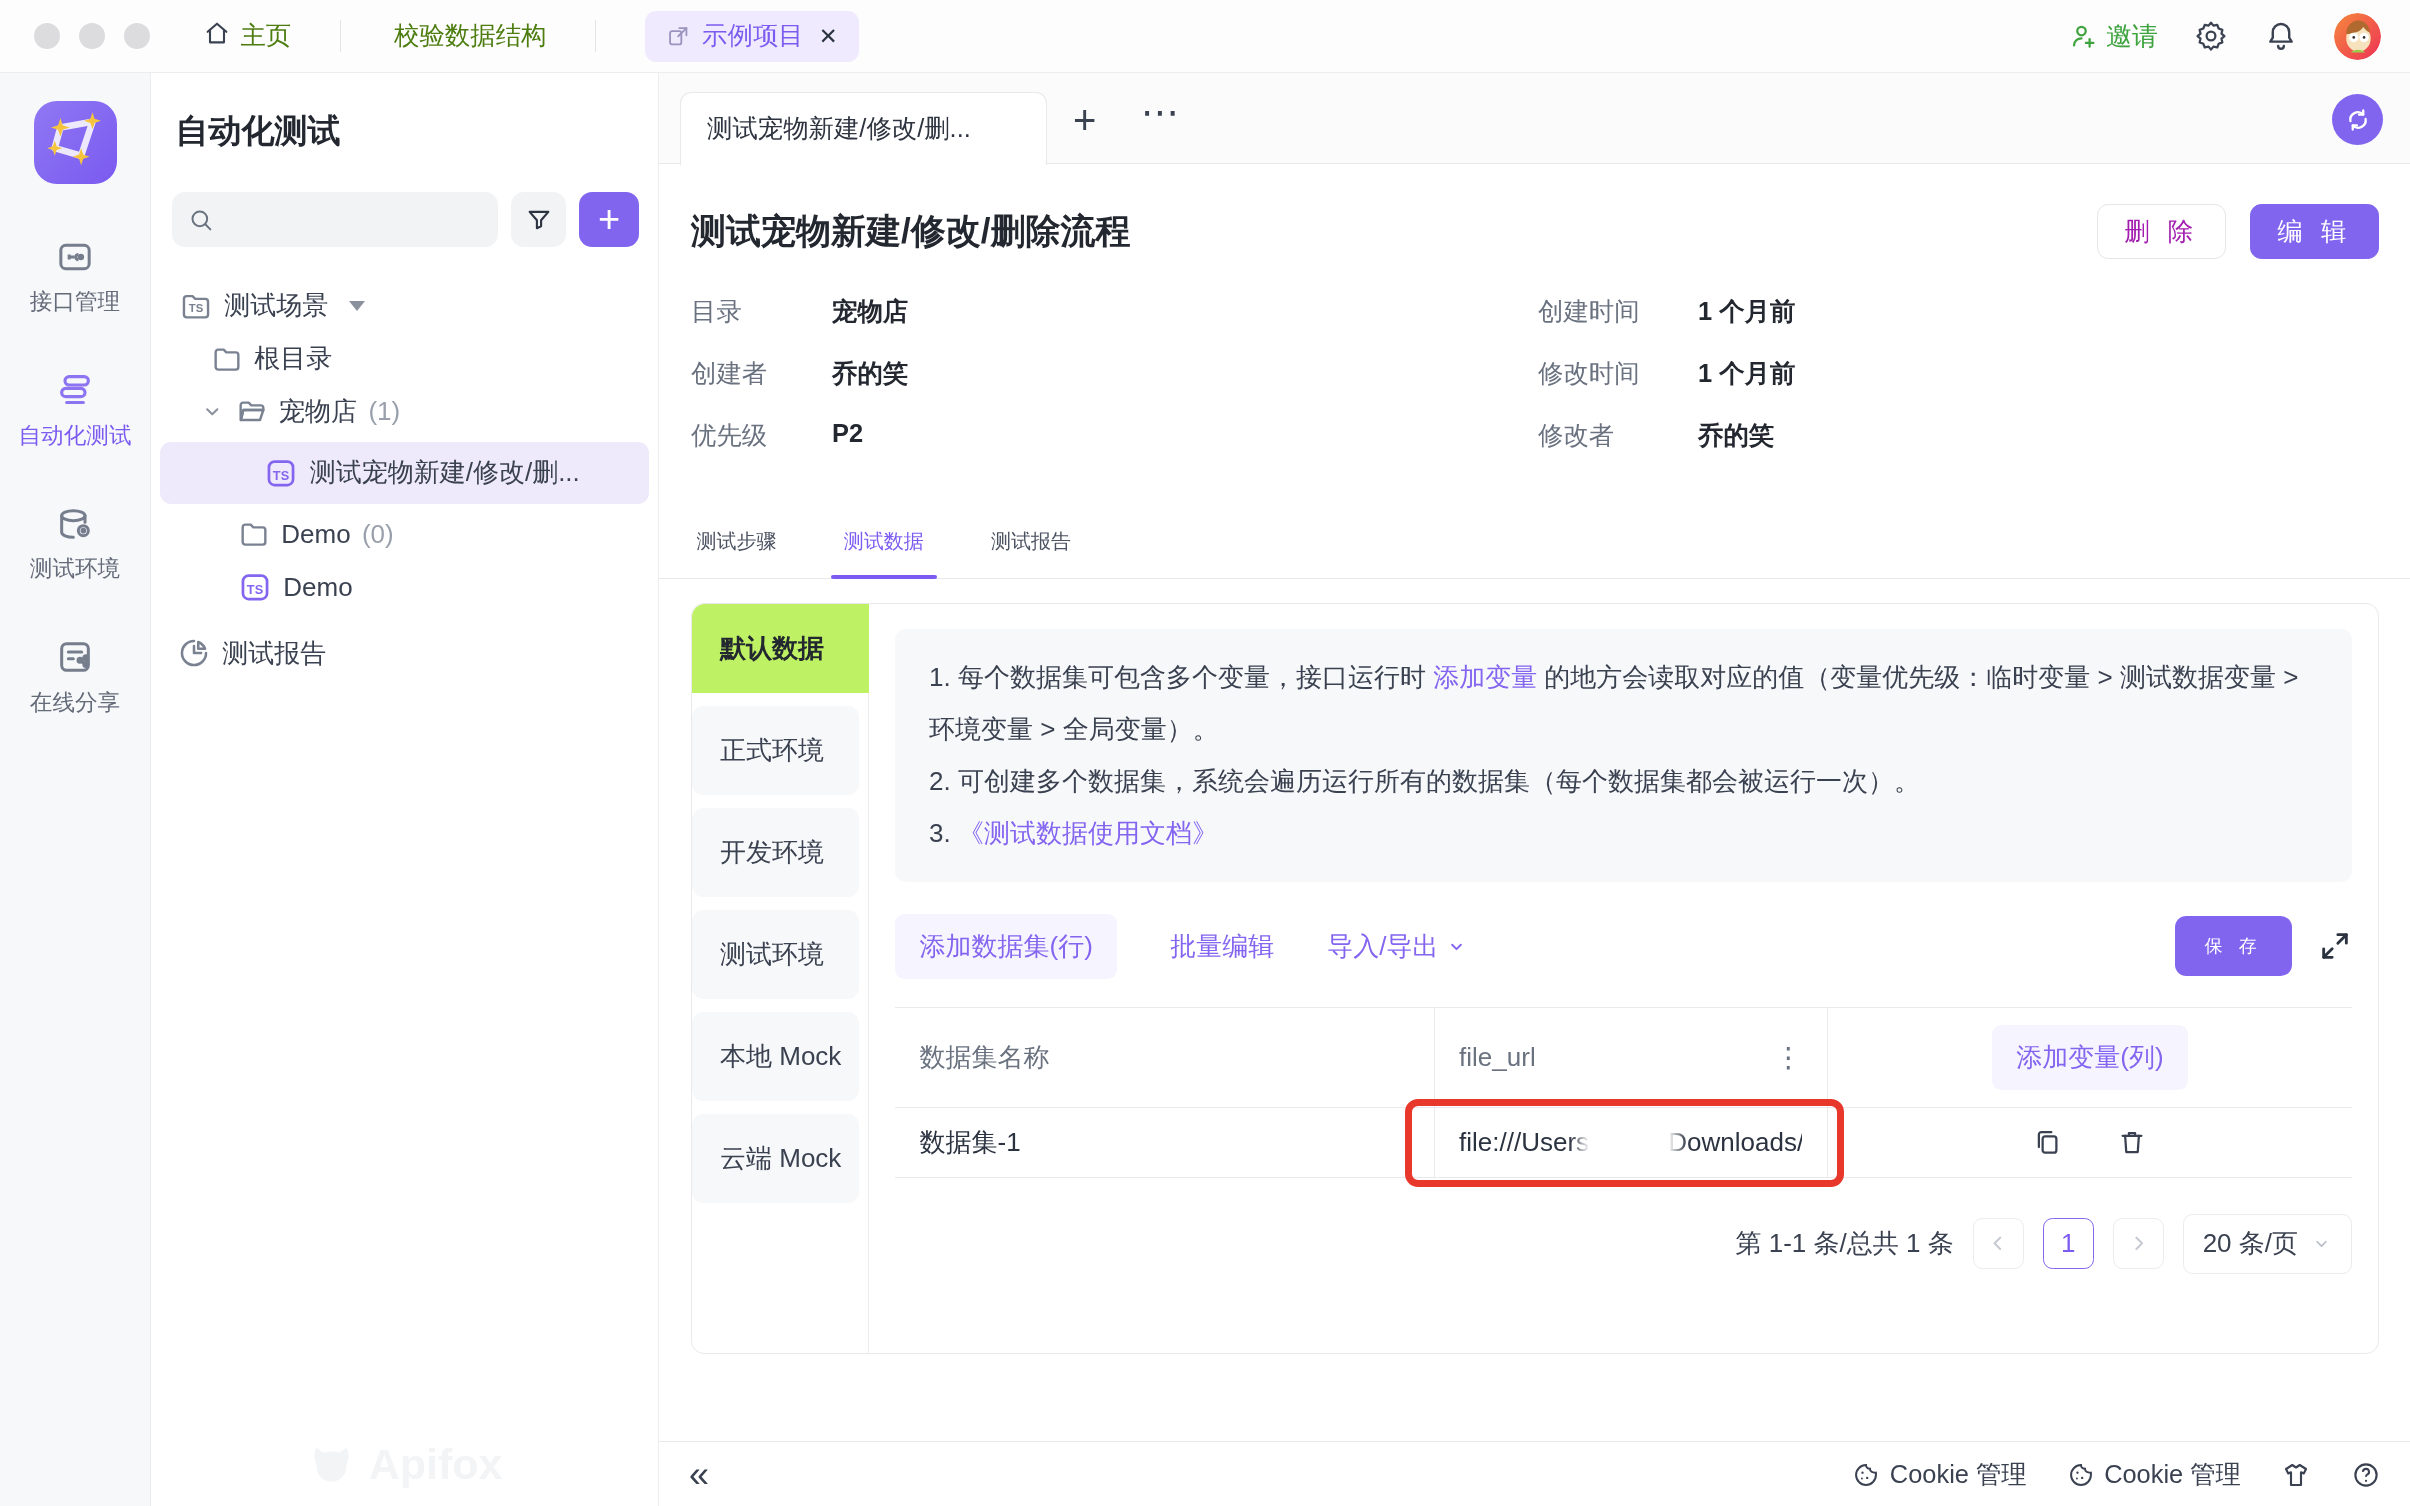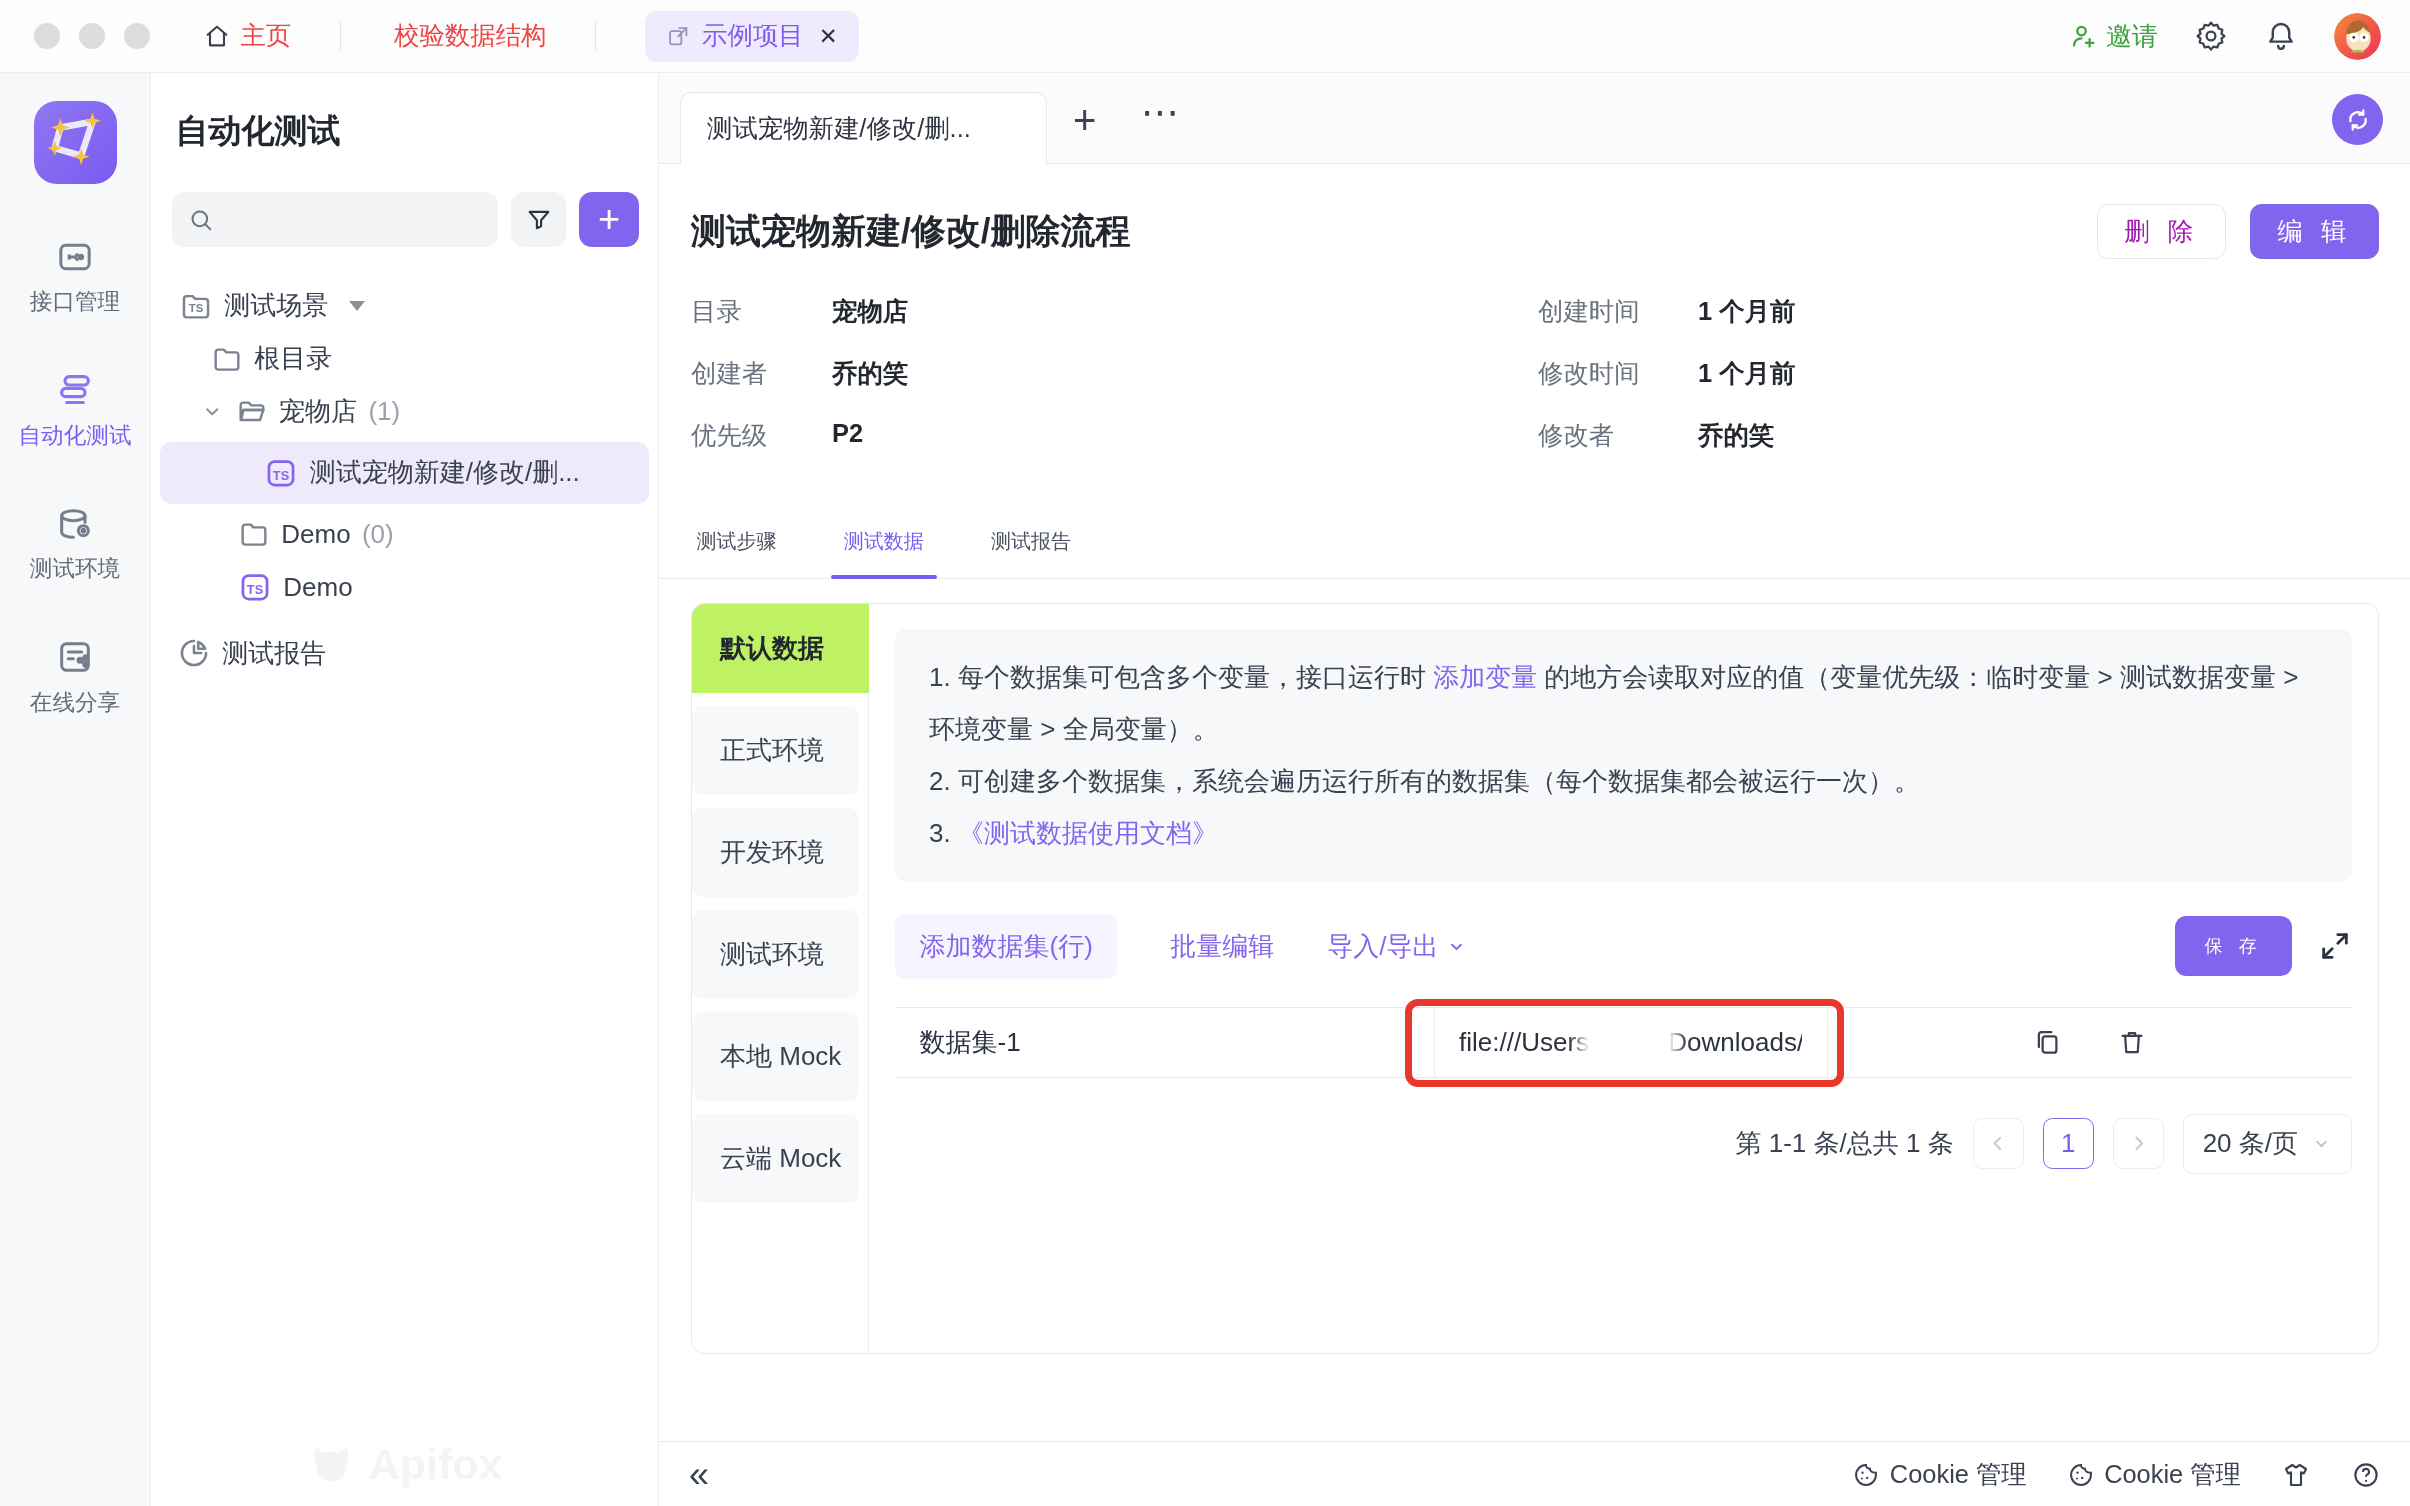--- a/index.html
+++ b/index.html
@@ -4,21 +4,21 @@
 <style>
   * { margin:0; padding:0; box-sizing:border-box; }
   html,body { width:2411px; height:1507px; overflow:hidden; }
   body { font-family:"Liberation Sans","DejaVu Sans",sans-serif; color:#2b3240; background:#fff; position:relative; }
   svg { display:block; }
 
   
   .topbar { position:absolute; left:0; top:0; width:2411px; height:73px; background:#fdfdfd; border-bottom:0.9px solid #ededf0; display:flex; align-items:center; z-index:10; }
   .winctl { display:flex; gap:19px; margin-left:34px; }
   .winctl i { width:26px; height:26px; border-radius:50%; background:#dcdcdf; }
-  .tb-item { display:flex; align-items:center; gap:9.4px; font-size:25.4px; color:#ef4444; margin-left:53px; }
+  .tb-item { display:flex; align-items:flex-start; gap:9.4px; font-size:25.4px; color:#4d7c0f; margin-left:53px; }
   .tb-sep { width:0.9px; height:32px; background:#e4e4e8; margin-left:49px; }
   .proj-tab { display:flex; align-items:center; gap:11.3px; margin-left:49px; background:#efeafd; border-radius:11.3px; height:51px; padding:0 21px; font-size:25.4px; color:#7c5cf0; }
   .proj-tab .share { color:#9a94bf; }
   .proj-tab .x { color:#2b3240; font-size:22.6px; margin-left:3.8px; }
   .tb-right { margin-left:auto; display:flex; align-items:center; gap:36px; margin-right:30px; }
   .invite { display:flex; align-items:center; gap:7.5px; color:#3ea33e; font-size:26px; }
   .tb-ic { color:#3a4150; }
   .avatar { width:47px; height:47px; border-radius:50%; overflow:hidden; }
 
   
@@ -488,20 +488,34 @@
       </div>
 
       <div class="tablewrap">
         <table class="dtable">
           <colgroup>
               <col class="c1">
               <col class="c2">
               <col>
             </colgroup>
           <tbody>
+              <tr>
+            <th class="th1">数据集名称</th>
+            <th class="th2">
+              <span class="th-flex">
+                <span>file_url</span>
+                <span class="kebab">⋮</span>
+              </span>
+            </th>
+            <th>
+              <span class="addcol">
+                    <span>添加变量(列)</span>
+                  </span>
+            </th>
+          </tr>
           <tr>
             <td class="td1">数据集-1</td>
             <td class="td2">
               <span class="urlcell">
                 <span>file:///Users</span>
                 <span class="blur-chip"></span>
                 <span>Downloads/ir</span>
               </span>
               <span class="redbox"></span>
             </td>

